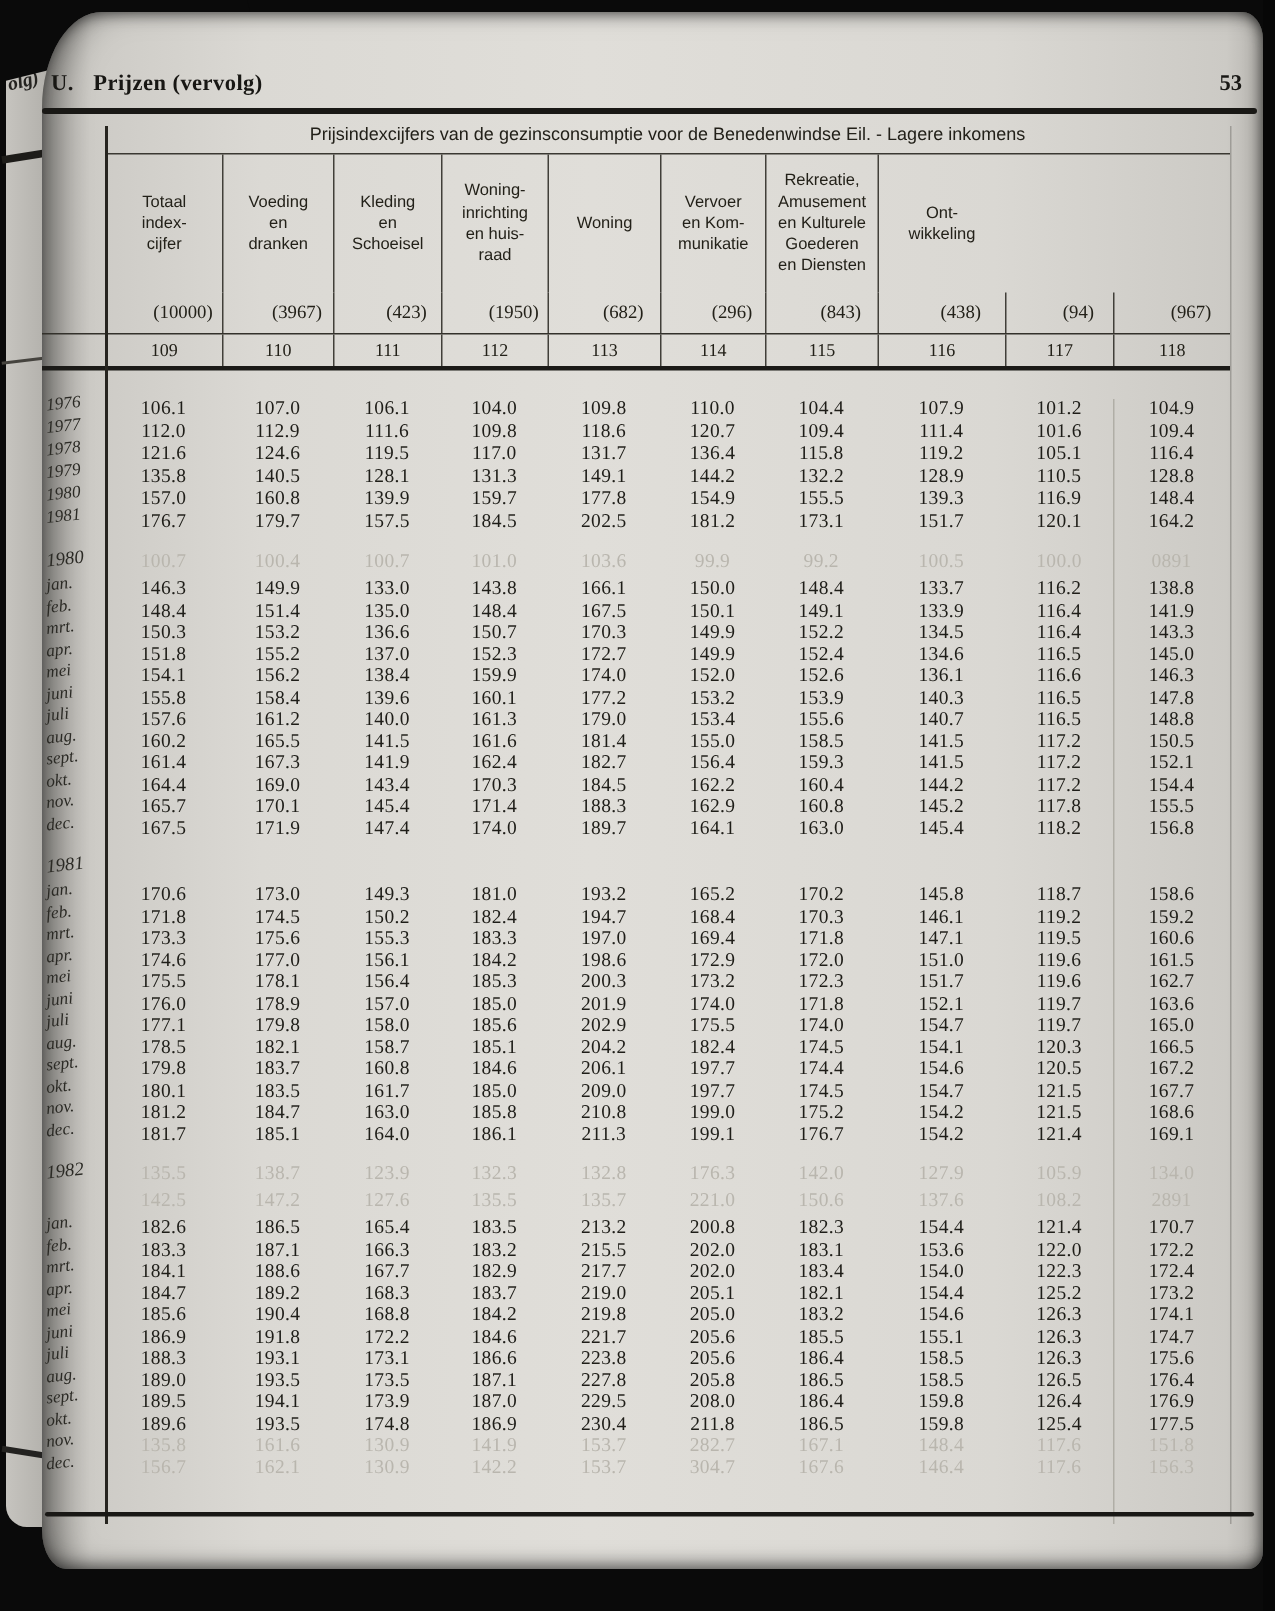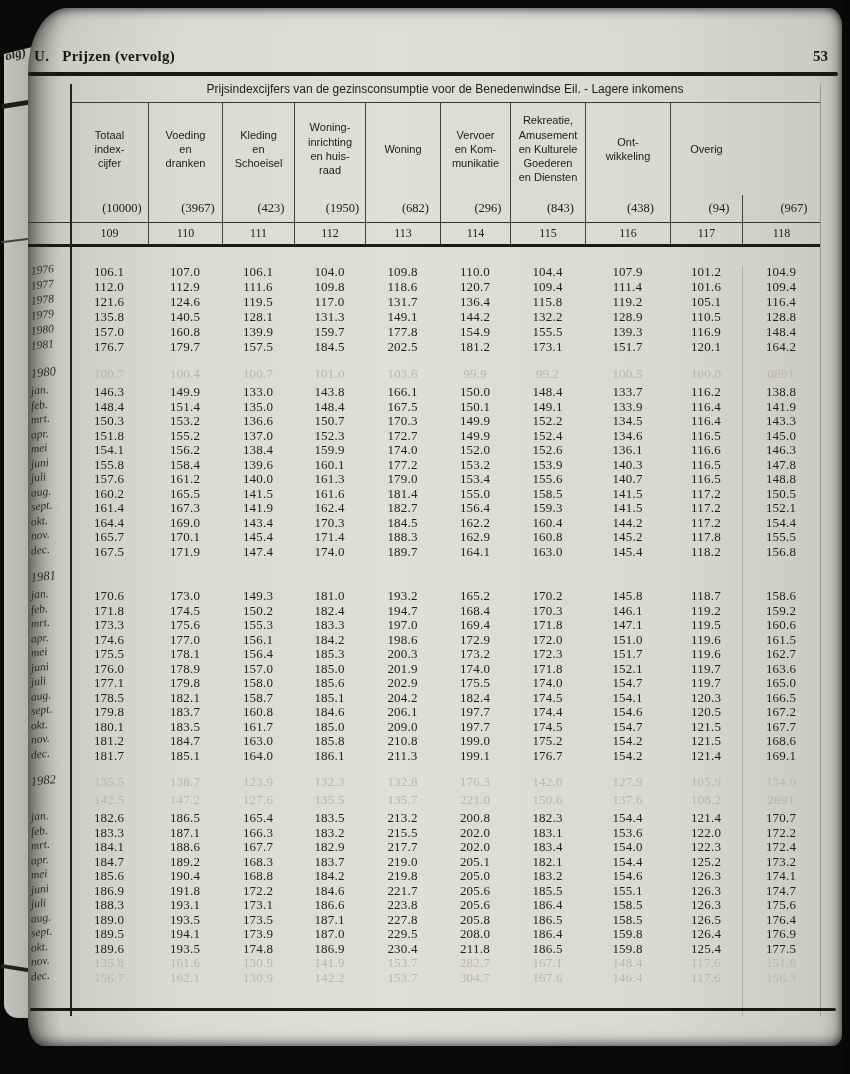--- a/index.html
+++ b/index.html
@@ -141,21 +141,20 @@
           <div class="hcell">Vervoer
 en Kom-
 munikatie</div>
           <div class="hcell">Rekreatie,
 Amusement
 en Kulturele
 Goederen
 en Diensten</div>
           <div class="hcell">Ont-
 wikkeling</div>
-          <div class="hcell">Overig</div>
         </div>
       <div class="grid weights" id="weightsRow">
           <div class="stub"></div>
           <div class="wcell">(10000)</div>
           <div class="wcell">(3967)</div>
           <div class="wcell">(423)</div>
           <div class="wcell">(1950)</div>
           <div class="wcell">(682)</div>
           <div class="wcell">(296)</div>
           <div class="wcell">(843)</div>

